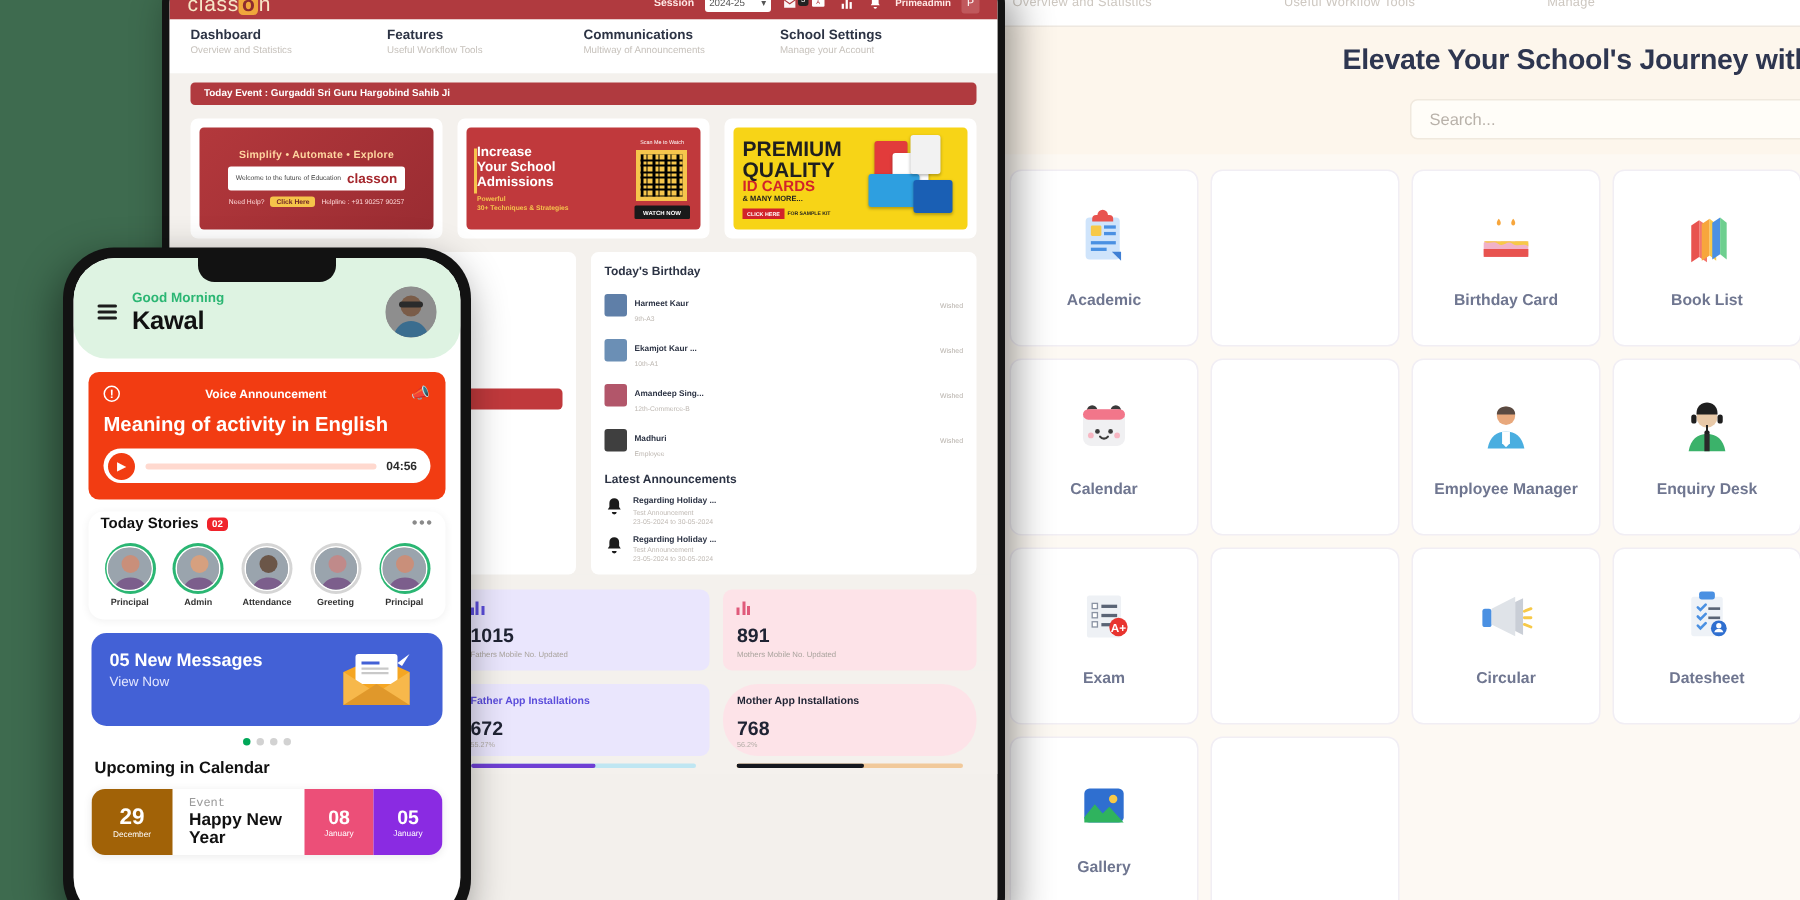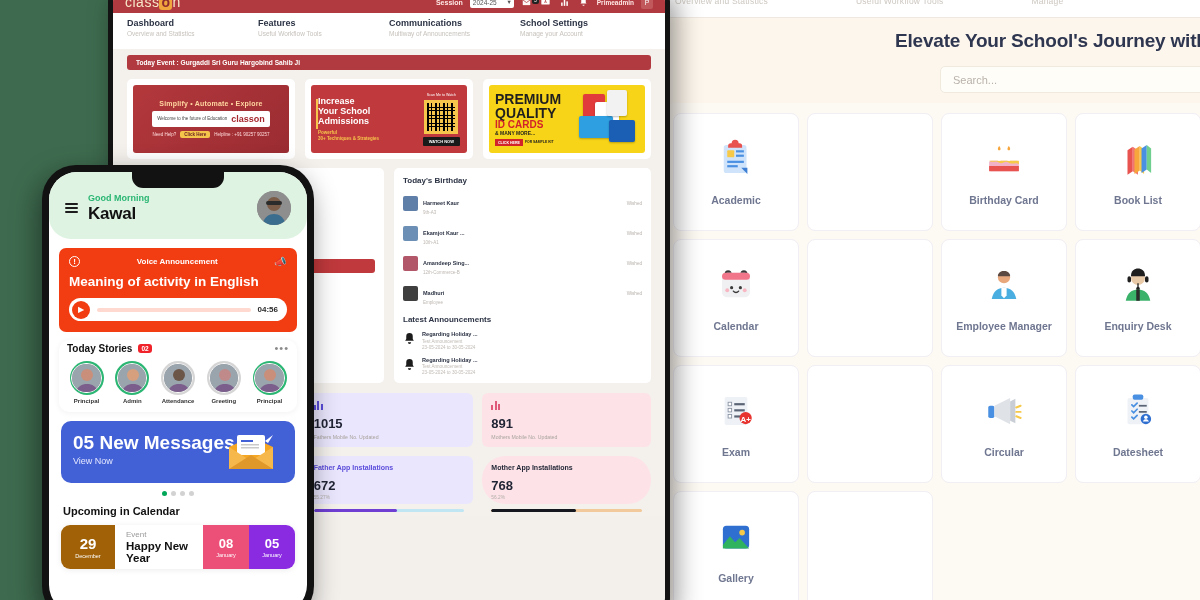--- a/index.html
+++ b/index.html
@@ -203,36 +203,36 @@
   .st-row { display:flex; justify-content:space-between; margin-top:7px; }
   .st-item { text-align:center; width:39px; }
   .st-ring { width:34px; height:34px; border-radius:50%; padding:1.8px; margin:0 auto; }
   .st-ring.on { background: #2bb673; }
   .st-ring.off { background: #d5d5d5; }
   .st-ring .pic { width:100%; height:100%; border-radius:50%; border:1.5px solid #fff; overflow:hidden; background:#999; }
   .st-lb { font-size:6px; color:#333; margin-top:3px; font-weight:600; }
 
   .msg { margin: 9px 12px 0 12px; background:#4361d6; border-radius:10px; height:62px;
          padding: 11px 12px; position:relative; overflow:hidden; }
-  .msg .t { font-size:19px; color:#fff; font-weight:700; }
+  .msg .t { font-size:12px; color:#fff; font-weight:700; }
   .msg .s { font-size:9px; color:#e3e7ff; margin-top:2px; }
   .env { position:absolute; right:16px; top:12px; width:56px; height:40px; }
   .dots { display:flex; gap:4px; justify-content:center; margin-top:8px; }
   .dots i { width:5px; height:5px; border-radius:50%; background:#d2d2d2; display:block; }
   .dots i.act { background:#00a758; }
 
   .upc { font-size:11px; color:#111; font-weight:600; margin: 9px 0 0 14px; }
   .evt { margin: 8px 12px 0 12px; background:#fff; border-radius:9px; height:44px; display:flex;
          overflow:hidden; box-shadow:0 1px 6px rgba(0,0,0,.08); }
   .evt .d1 { width:54px; background:#a16207; color:#fff; display:flex; flex-direction:column;
              align-items:center; justify-content:center; }
   .evt .d1 .dd { font-size:15px; font-weight:700; line-height:1; }
   .evt .d1 .mm { font-size:5.5px; margin-top:2px; }
   .evt .mid { flex:1; padding: 0 0 0 11px; display:flex; flex-direction:column; justify-content:center; }
-  .evt .mid .k { font-size:8px; color:#9a9a9a; }
+  .evt .mid .k { font-size:8px; color:#9a9a9a;font-family:Liberation Mono, monospace; }
   .evt .mid .v { font-size:11.5px; color:#111; font-weight:700; margin-top:1px; }
   .evt .d2 { width:46px; background:#ec4f78; color:#fff; display:flex; flex-direction:column;
              align-items:center; justify-content:center; }
   .evt .d3 { width:46px; background:#8a2be2; color:#fff; display:flex; flex-direction:column;
              align-items:center; justify-content:center; }
   .evt .d2 .dd,.evt .d3 .dd { font-size:13px; font-weight:700; line-height:1; }
   .evt .d2 .mm,.evt .d3 .mm { font-size:5.5px; margin-top:2px; }
 </style>
 </head>
 <body>

